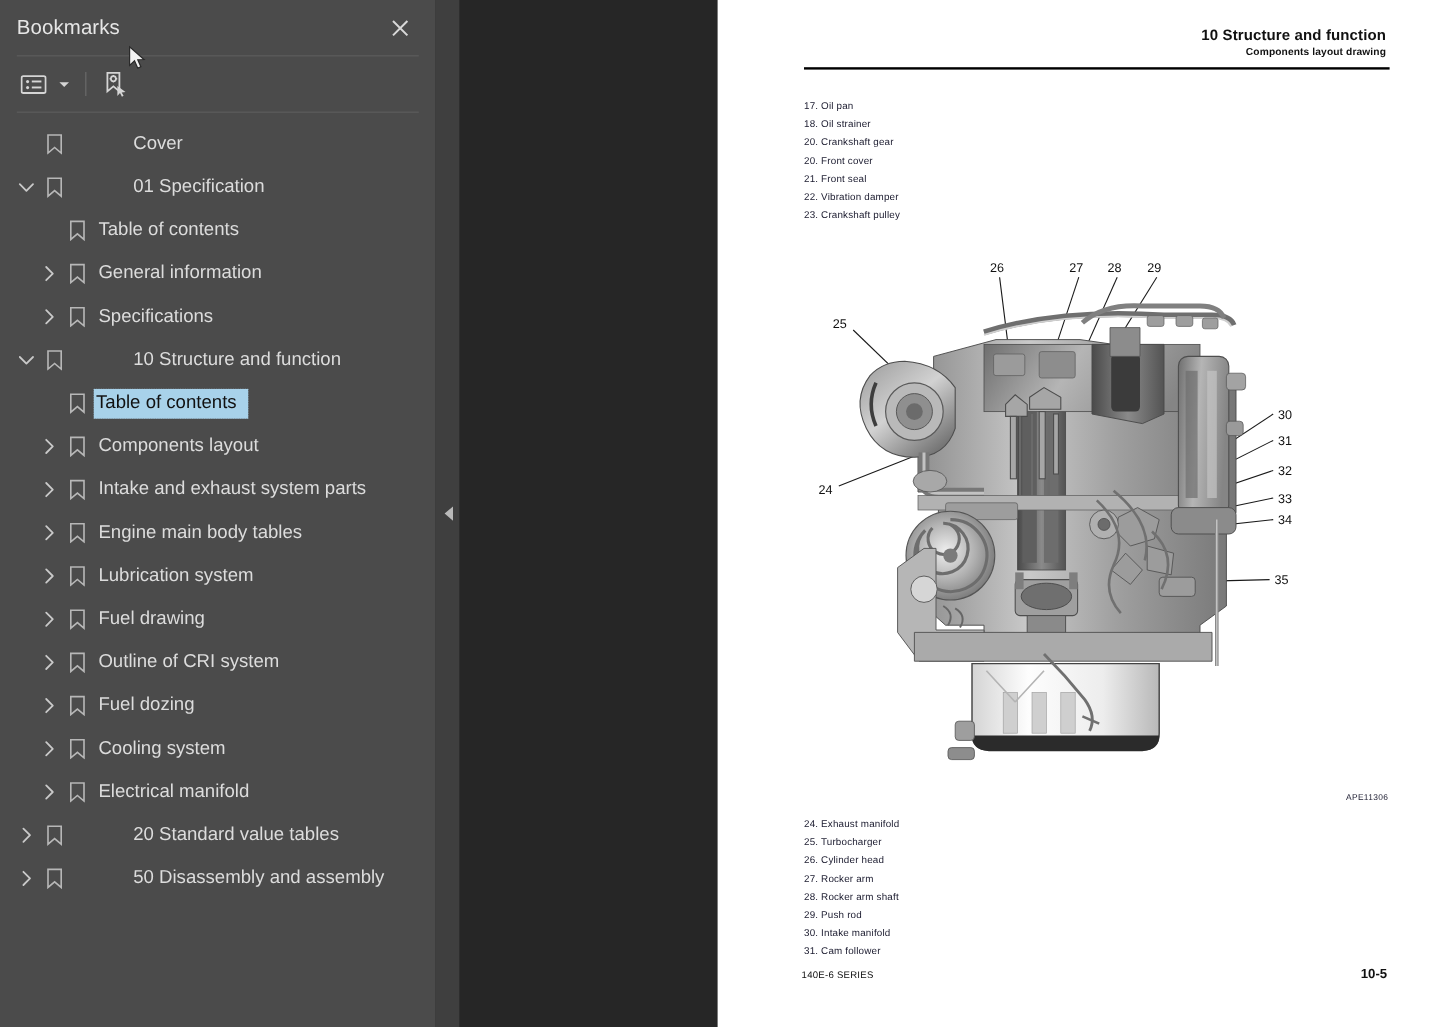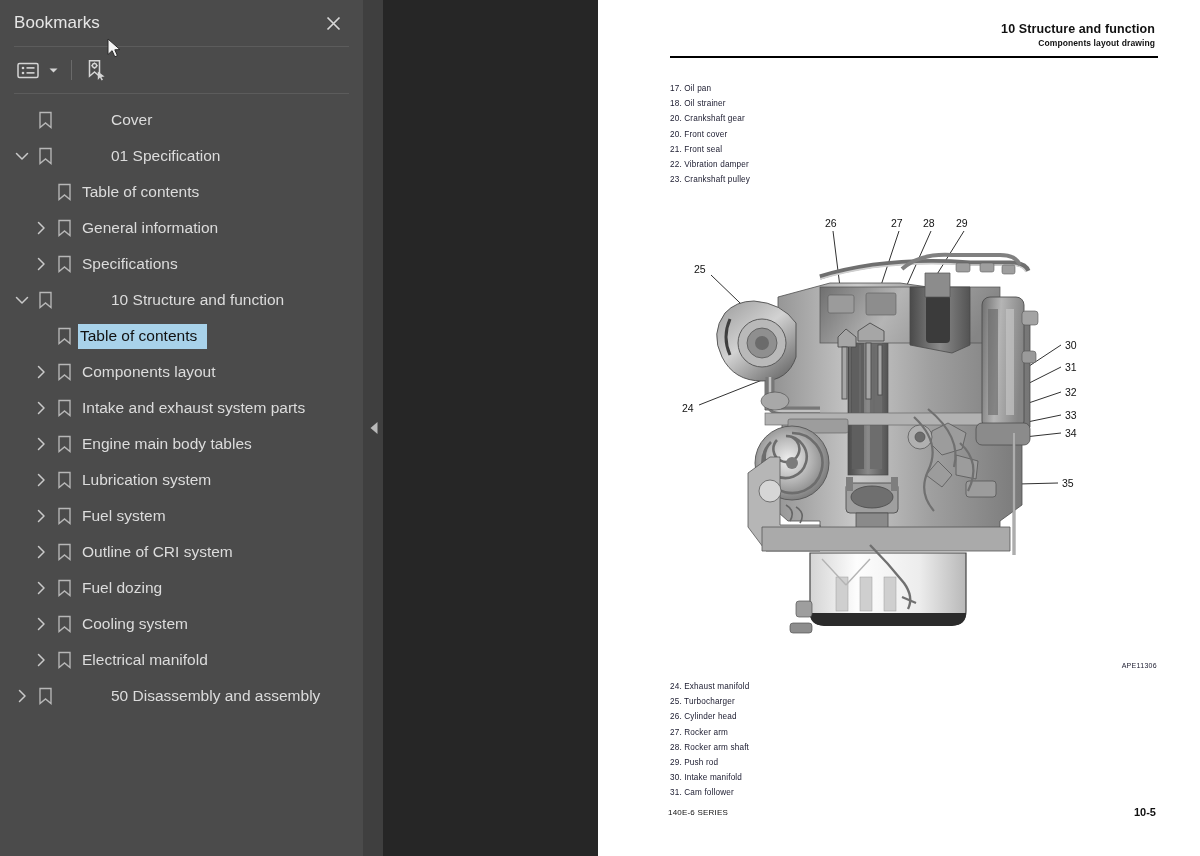--- a/index.html
+++ b/index.html
@@ -363,21 +363,21 @@
           <span class="chev">
             <svg width="10" height="14" viewBox="0 0 10 14" aria-hidden="true">
               <path d="M2.5 1.5 L8 7 L2.5 12.5" fill="none" stroke="currentColor" stroke-width="1.5" stroke-linecap="round" stroke-linejoin="round"></path>
             </svg>
           </span>
           <span class="bmk">
             <svg width="15" height="18" viewBox="0 0 15 18" aria-hidden="true">
               <path d="M2 1.5 h11 v15 l-5.5 -4.6 l-5.5 4.6 Z" fill="none" stroke="currentColor" stroke-width="1.35"></path>
             </svg>
           </span>
-          <span class="lbl">Fuel system</span>
+          <span class="lbl">Fuel drawing</span>
         </div>
         <div class="tree-row d1">
           <span class="chev">
             <svg width="10" height="14" viewBox="0 0 10 14" aria-hidden="true">
               <path d="M2.5 1.5 L8 7 L2.5 12.5" fill="none" stroke="currentColor" stroke-width="1.5" stroke-linecap="round" stroke-linejoin="round"></path>
             </svg>
           </span>
           <span class="bmk">
             <svg width="15" height="18" viewBox="0 0 15 18" aria-hidden="true">
               <path d="M2 1.5 h11 v15 l-5.5 -4.6 l-5.5 4.6 Z" fill="none" stroke="currentColor" stroke-width="1.35"></path>
@@ -416,20 +416,33 @@
             <svg width="10" height="14" viewBox="0 0 10 14" aria-hidden="true">
               <path d="M2.5 1.5 L8 7 L2.5 12.5" fill="none" stroke="currentColor" stroke-width="1.5" stroke-linecap="round" stroke-linejoin="round"></path>
             </svg>
           </span>
           <span class="bmk">
             <svg width="15" height="18" viewBox="0 0 15 18" aria-hidden="true">
               <path d="M2 1.5 h11 v15 l-5.5 -4.6 l-5.5 4.6 Z" fill="none" stroke="currentColor" stroke-width="1.35"></path>
             </svg>
           </span>
           <span class="lbl">Electrical manifold</span>
+        </div>
+        <div class="tree-row d0">
+          <span class="chev">
+            <svg width="10" height="14" viewBox="0 0 10 14" aria-hidden="true">
+              <path d="M2.5 1.5 L8 7 L2.5 12.5" fill="none" stroke="currentColor" stroke-width="1.5" stroke-linecap="round" stroke-linejoin="round"></path>
+            </svg>
+          </span>
+          <span class="bmk">
+            <svg width="15" height="18" viewBox="0 0 15 18" aria-hidden="true">
+              <path d="M2 1.5 h11 v15 l-5.5 -4.6 l-5.5 4.6 Z" fill="none" stroke="currentColor" stroke-width="1.35"></path>
+            </svg>
+          </span>
+          <span class="lbl">20 Standard value tables</span>
         </div>
         <div class="tree-row d0">
           <span class="chev">
             <svg width="10" height="14" viewBox="0 0 10 14" aria-hidden="true">
               <path d="M2.5 1.5 L8 7 L2.5 12.5" fill="none" stroke="currentColor" stroke-width="1.5" stroke-linecap="round" stroke-linejoin="round"></path>
             </svg>
           </span>
           <span class="bmk">
             <svg width="15" height="18" viewBox="0 0 15 18" aria-hidden="true">
               <path d="M2 1.5 h11 v15 l-5.5 -4.6 l-5.5 4.6 Z" fill="none" stroke="currentColor" stroke-width="1.35"></path>

